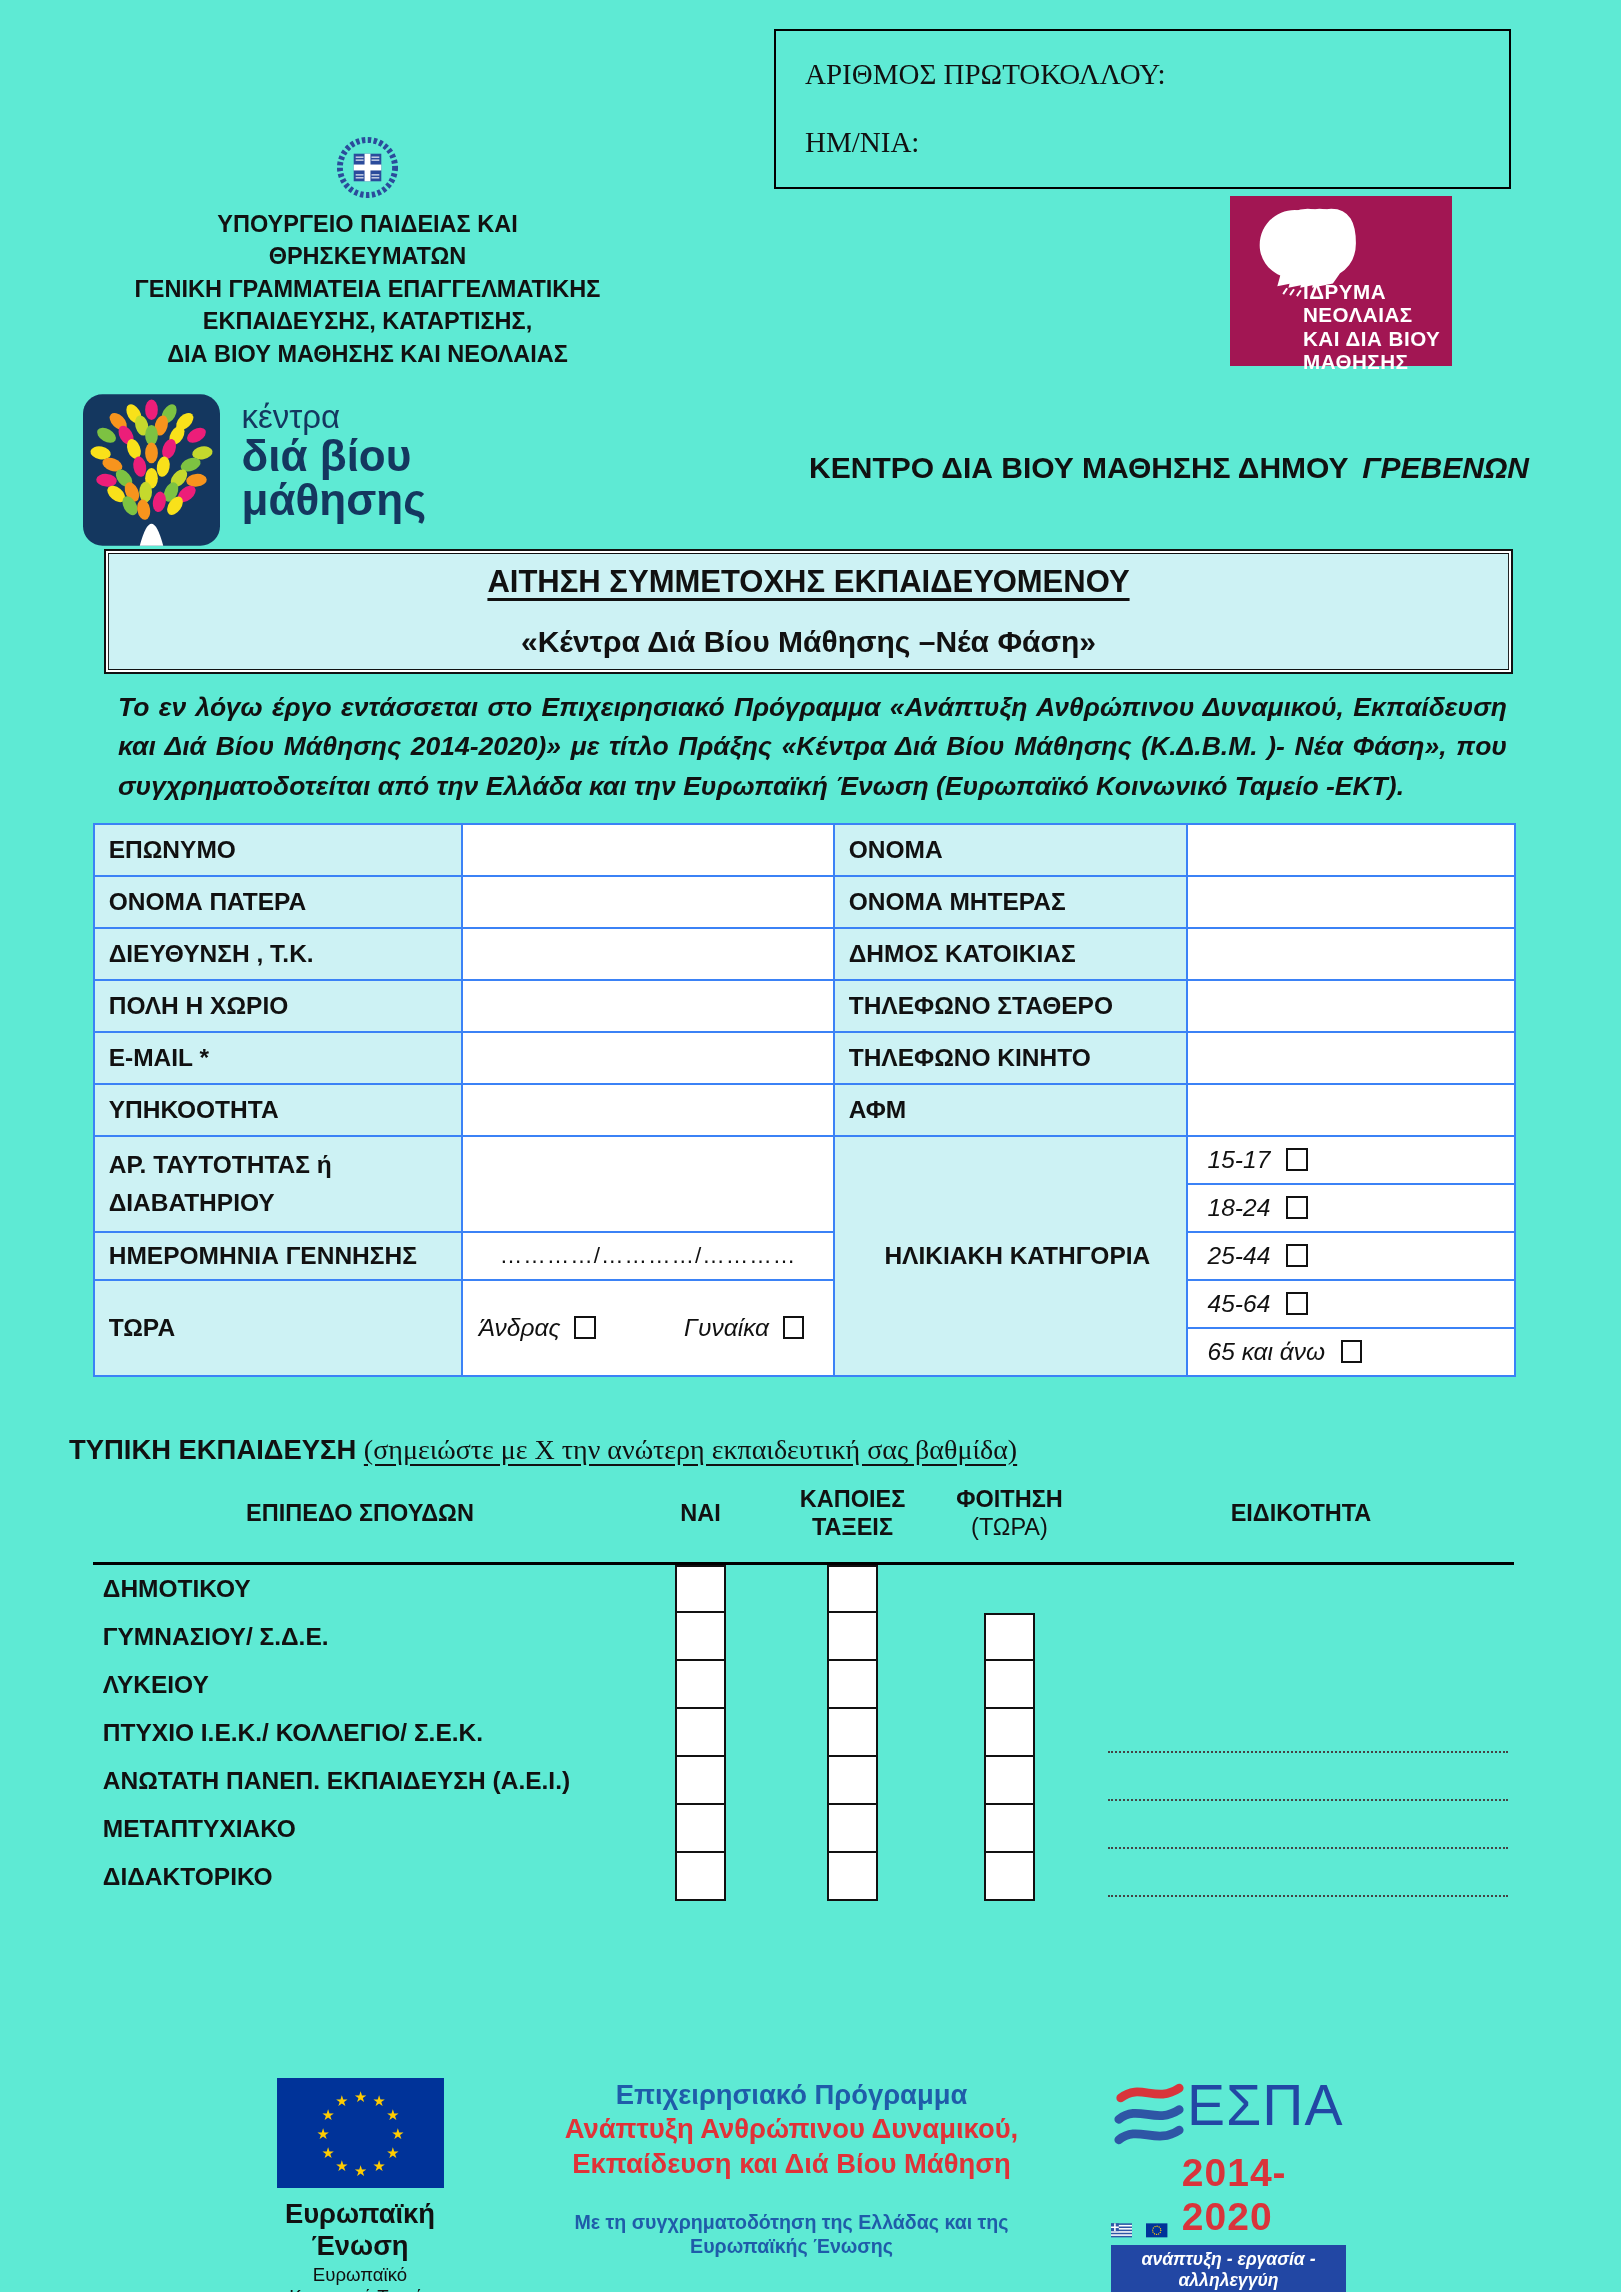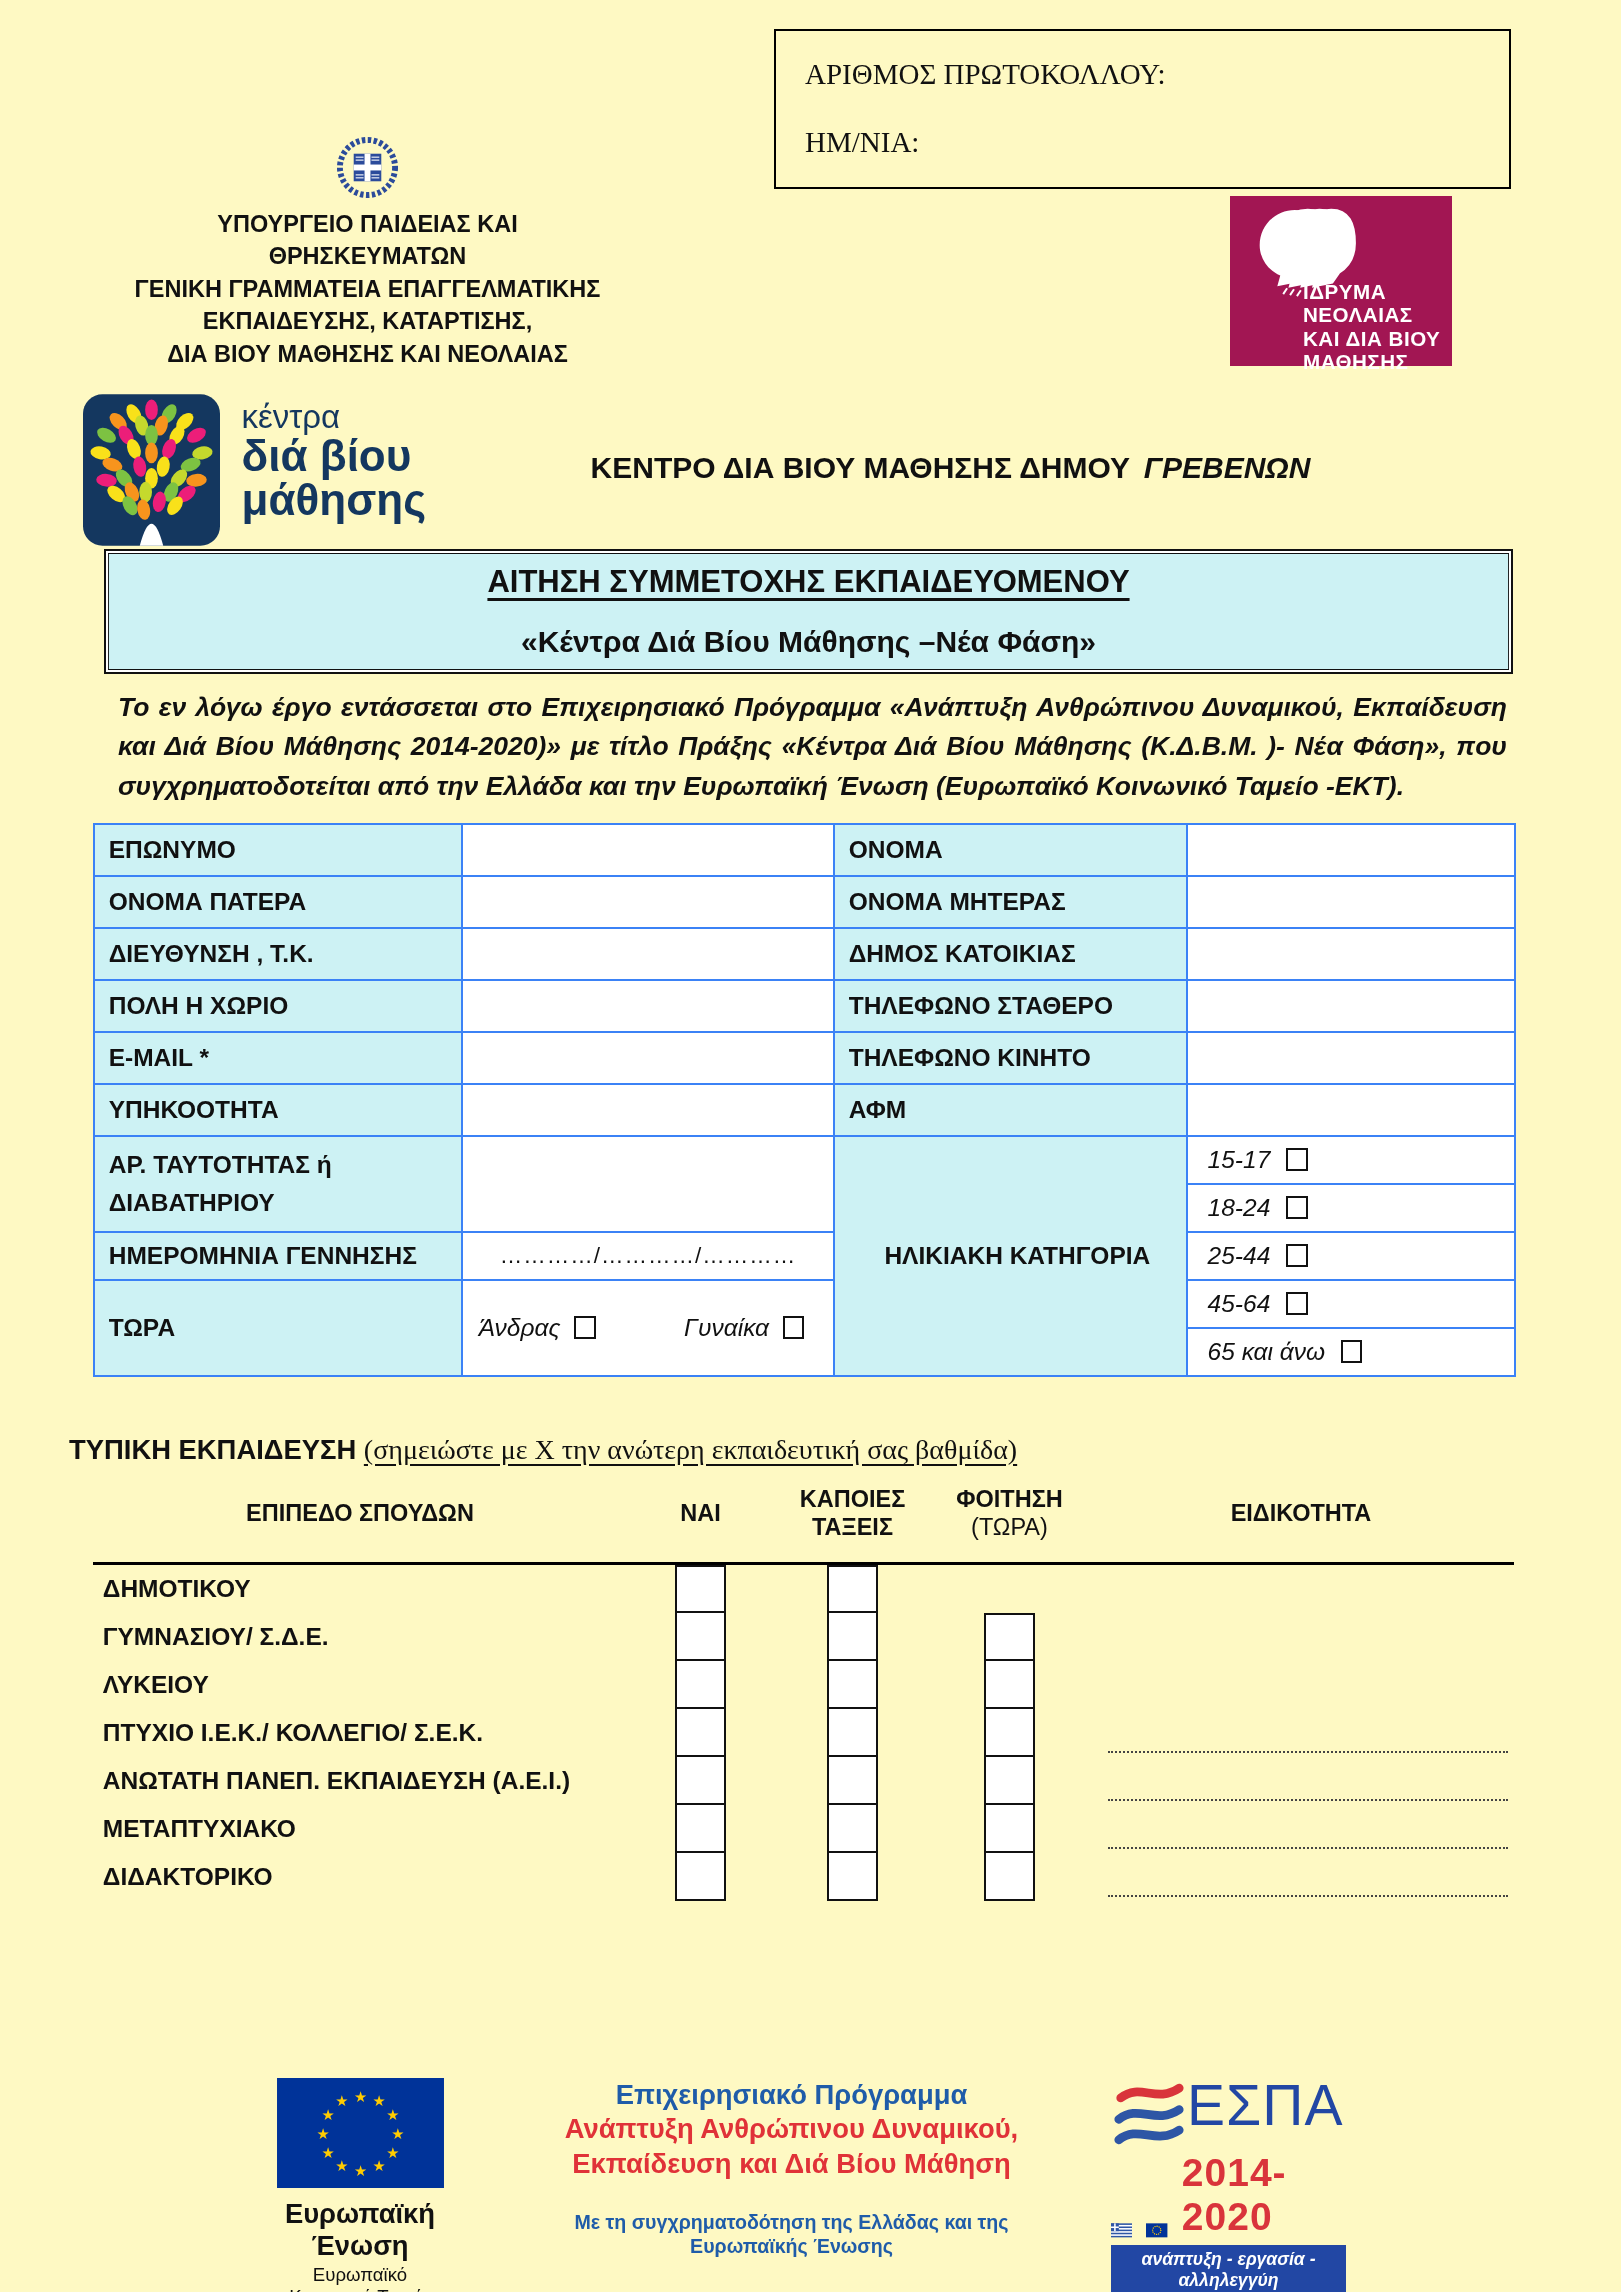--- a/index.html
+++ b/index.html
@@ -1,34 +1,34 @@
 <!DOCTYPE html>
 <html><head>
 <meta charset="utf-8">
 <style>
   * { box-sizing: border-box; margin: 0; padding: 0; }
   body { background:#fff; font-family:"Liberation Sans", sans-serif; color:#111; }
-  .page { position:relative; width:1621px; height:2293px; background:#fef9c3; overflow:hidden; }
+  .page { position:relative; width:1621px; height:2293px; background:#5eead4; overflow:hidden; }
 
   
   .header { position:relative; height:549px; }
   .protocol-box { position:absolute; left:774px; top:29px; width:737px; height:160px;
     border:2.9px solid #000; font-family:"Liberation Serif", serif; font-size:29px; padding:27.4px 0 0 29px; }
   .protocol-box .line2 { margin-top:35px; }
   .emblem { position:absolute; left:335px; top:135px; }
   .ministry { position:absolute; left:103px; top:208px; width:529px; text-align:center;
     font-weight:bold; font-size:23.5px; line-height:1.38; }
   .inedivim { position:absolute; left:1230px; top:196px; width:222px; height:170px; padding:7.8px 0 0 13.7px; }
   .inedivim-text { position:absolute; left:73px; top:84px; color:#fff; font-weight:bold;
     font-size:20.6px; line-height:1.14; letter-spacing:0.5px; }
   .kdbm { position:absolute; left:83px; top:394px; display:flex; }
   .kdbm-text { margin:5.9px 0 0 21.6px; color:#14375F; line-height:1.02; }
   .kdbm-text .t1 { font-size:33px; font-weight:normal; }
   .kdbm-text .t2, .kdbm-text .t3 { font-size:44px; font-weight:bold; }
-  .center-title { position:absolute; left:392px; top:451px; width:1117px; text-align:center;
+  .center-title { position:absolute; left:412px; top:451px; width:1117px; text-align:right;
     font-weight:bold; font-size:30px; }
   .center-title .muni { font-style:italic; margin-left:13.7px; }
 
   
   .app-box { margin:0 108px 0 104px; height:125px; background:var(--cyan);
     border:2.9px solid #111; box-shadow: inset 0 0 0 2px #fff, inset 0 0 0 2.9px #111;
     display:flex; flex-direction:column; align-items:center; justify-content:center; gap:25px; }
   .app-box .l1 { font-size:31px; font-weight:bold; text-decoration:underline; text-underline-offset:5.9px; }
   .app-box .l2 { font-size:30px; font-weight:bold; }
 

